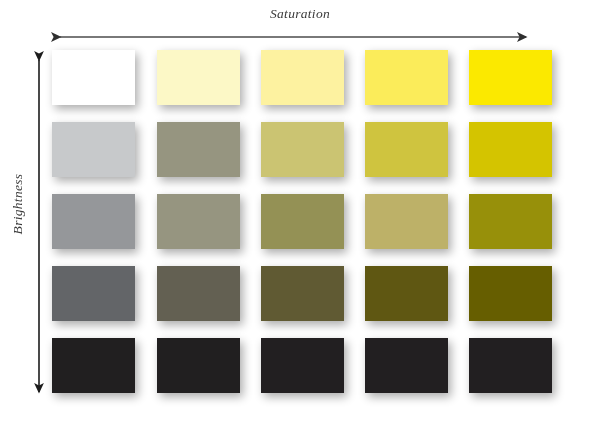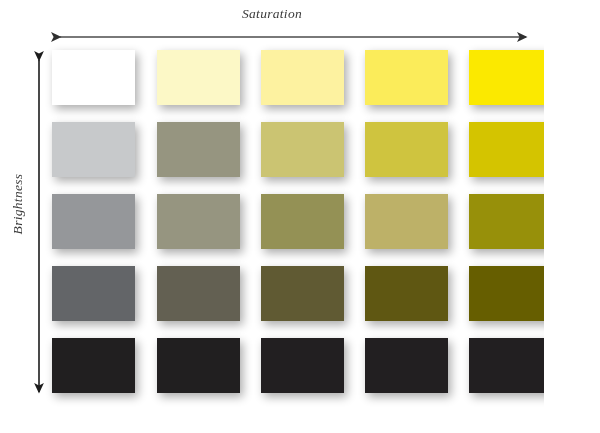--- a/index.html
+++ b/index.html
@@ -5,21 +5,21 @@
   html, body {
     margin: 0;
     padding: 0;
     background: #ffffff;
   }
   body {
     font-family: "Liberation Serif", serif;
   }
   #stage {
     position: relative;
-    width: 544px;
+    width: 600px;
     height: 433px;
     background: #ffffff;
     overflow: hidden;
   }
 
   
   .axis-title {
     position: absolute;
     font-style: italic;
     font-size: 13.5px;

